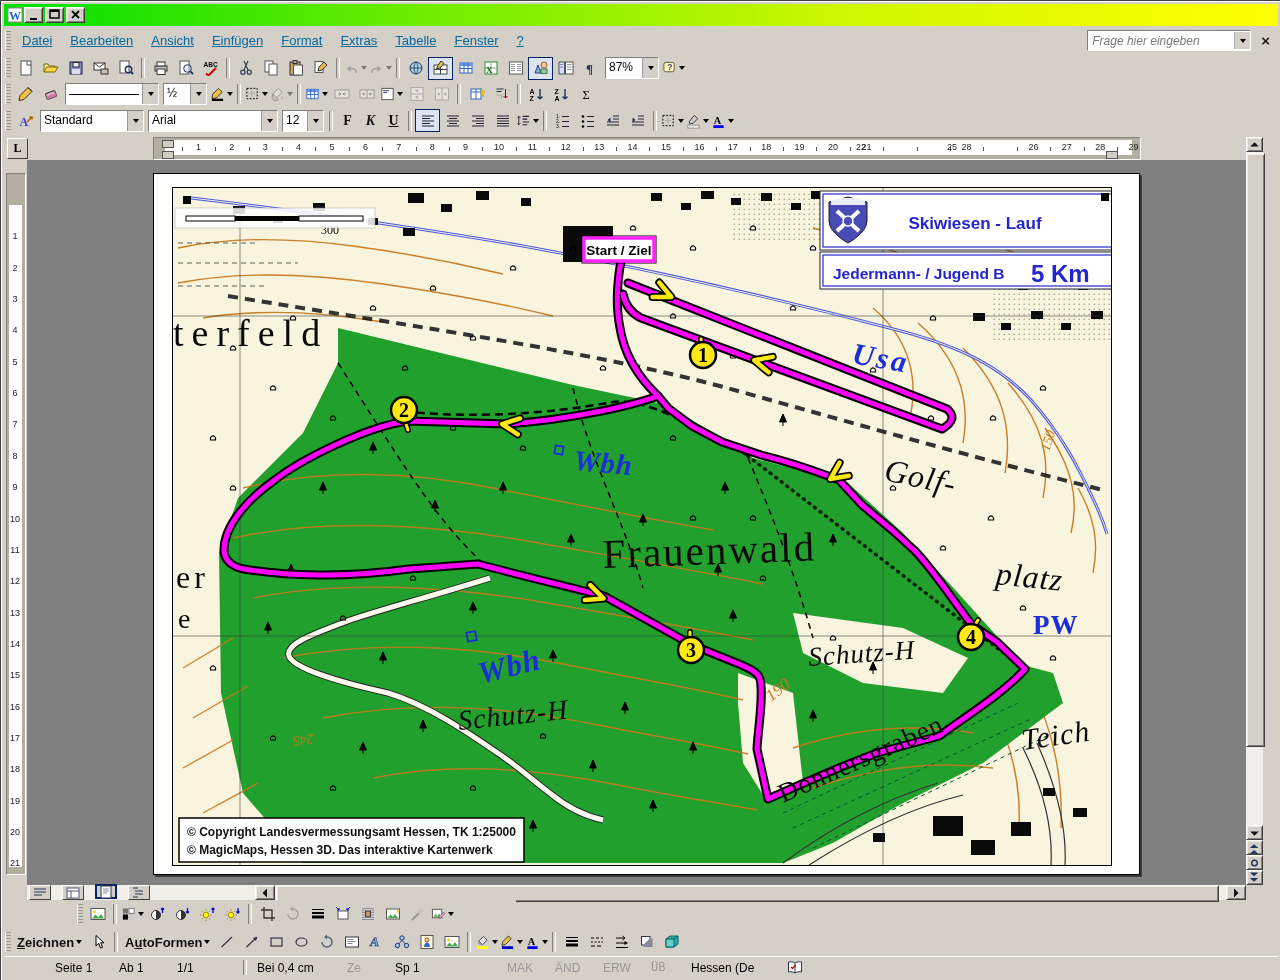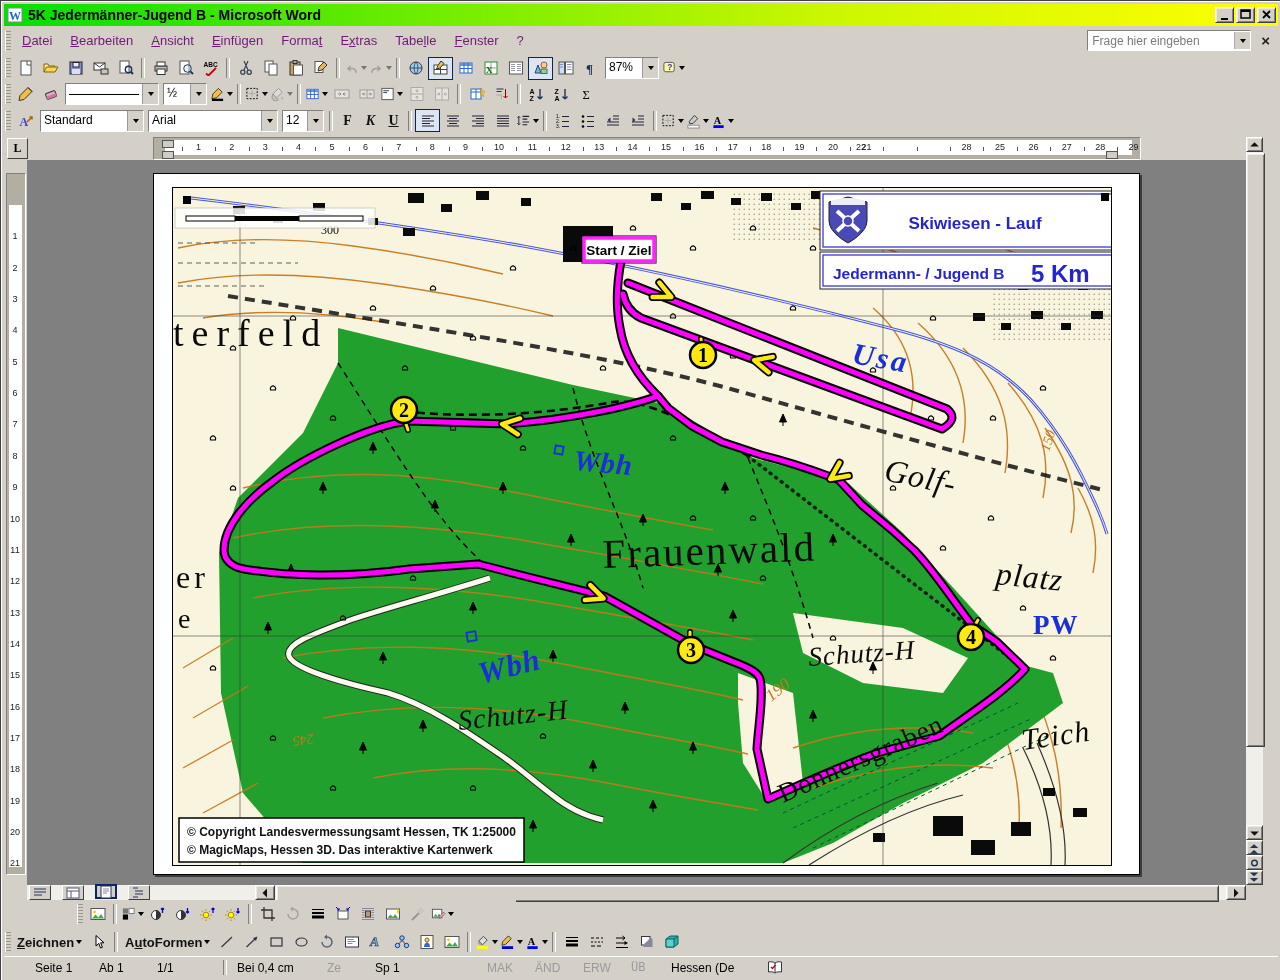--- a/index.html
+++ b/index.html
@@ -12,27 +12,27 @@
     display:flex;align-items:center;padding:0 2px;}
   .ticon{width:17px;height:17px;margin-left:1px;display:flex;align-items:center;}
   .ttext{font-weight:bold;font-size:14px;color:#000;padding-left:4px;flex:1;white-space:nowrap;}
   .wbtns{display:flex;gap:2px;}
   .wbtn{width:19px;height:16px;background:#D4D0C8;border:1px solid;padding:0;
     border-color:#fff #404040 #404040 #fff;box-shadow:inset 1px 1px 0 #ece9e2,inset -1px -1px 0 #808080;
     display:flex;align-items:center;justify-content:center;}
   
   .menubar{position:absolute;left:3px;top:25px;right:3px;height:29px;display:flex;align-items:center;
     background:#D4D0C8;font-size:13px;}
-  .mitem{padding:4px 9px;color:#701a75;white-space:nowrap;}
+  .mitem{padding:4px 9px;color:#0369a1;white-space:nowrap;text-decoration:underline;}
   .grip{width:5px;height:20px;margin:0 2px 0 1px;
     background:repeating-linear-gradient(180deg,#9a968c 0 1px,transparent 1px 3px);
     border-left:1px solid #fff;}
   .qwrap{margin-left:auto;display:flex;align-items:center;gap:6px;padding-right:4px;}
   .qbox{width:162px;height:19px;background:#fff;border:1px solid;border-color:#808080 #fff #fff #808080;
-    display:flex;align-items:center;}
+    display:flex;align-items:center;font-style:italic;}
   .qtext{flex:1;font-size:12px;color:#7a7a7a;padding:0 4px;white-space:nowrap;}
   .qdd{width:15px;height:17px;background:#D4D0C8;display:flex;align-items:center;justify-content:center;border-left:1px solid #aaa;}
   .tri{width:0;height:0;border-left:3px solid transparent;border-right:3px solid transparent;border-top:4px solid #000;}
   .qclose{font-size:15px;font-weight:bold;color:#222;padding:0 4px;}
   
   .tb{position:absolute;left:3px;right:3px;height:26px;background:#D4D0C8;display:flex;align-items:center;}
   .ibtn{width:25px;height:23px;border:1px solid transparent;background:transparent;display:flex;
     align-items:center;justify-content:center;padding:0;flex:none;}
   .ibtn.on{border:1px solid #0A246A;background:#dde4f2;}
   .off{opacity:.42;filter:grayscale(.9);}
@@ -102,21 +102,20 @@
 
 <div class="window">
 
   <div class="titlebar">
     <span class="ticon" id="tbicon">
         <svg viewBox="0 0 16 16" width="16" height="16">
           <rect x="1" y="1" width="14" height="14" fill="#fff" stroke="#888"></rect>
           <text x="2" y="12.5" font-size="12" font-weight="bold" fill="#26c" font-family="Liberation Serif,serif">W</text>
         </svg>
       </span>
-    <span class="ttext">5K Jedermänner-Jugend B - Microsoft Word</span>
     <span class="wbtns">
       <button class="wbtn" id="btn-min">
           <svg viewBox="0 0 16 16" width="16" height="16">
             <path d="M4 12h7" stroke="#000" stroke-width="2"></path>
           </svg>
         </button>
       <button class="wbtn" id="btn-max">
           <svg viewBox="0 0 16 16" width="16" height="16">
             <rect x="3" y="3" width="9" height="8" fill="none" stroke="#000" stroke-width="1.5"></rect>
             <path d="M3 4h9" stroke="#000" stroke-width="2"></path>
@@ -607,21 +606,21 @@
       <span class="hnum" style="left: 673px;">20</span>
       <span class="htick" style="left: 662.3px;"></span>
       <span class="hnum" style="left: 706.4px;">21</span>
       <span class="htick" style="left: 695.7px;"></span>
       <span class="hnum" style="left: 701px;">22</span>
       <span class="htick" style="left: 729.1px;"></span>
       <span class="hnum" style="left: 773.2px; margin-top: 17px;">23</span>
       <span class="htick" style="left: 762.5px;"></span>
       <span class="hnum" style="left: 806.6px;">28</span>
       <span class="htick" style="left: 795.9px;"></span>
-      <span class="hnum" style="left: 840px;">25</span>
+      <span class="hnum" style="left: 792px;">25</span>
       <span class="htick" style="left: 829.3px;"></span>
       <span class="hnum" style="left: 873.4px;">26</span>
       <span class="htick" style="left: 862.7px;"></span>
       <span class="hnum" style="left: 906.8px;">27</span>
       <span class="htick" style="left: 896.1px;"></span>
       <span class="hnum" style="left: 940.2px;">28</span>
       <span class="htick" style="left: 929.5px;"></span>
       <span class="hnum" style="left: 973.6px;">29</span>
       <span class="htick" style="left: 962.9px;"></span>
       <div class="indm" style="left: 8px; top: 2px; width: 10px; height: 6px;"></div>
@@ -1268,21 +1267,21 @@
       <button class="ibtn">
         <svg viewBox="0 0 16 16" width="16" height="16">
           <path d="M2 5l4-3h8v8l-4 3H2z" fill="#3aa" stroke="#066"></path>
           <path d="M2 5h8v8H2z" fill="#6cc" stroke="#066"></path>
           <path d="M10 5l4-3" stroke="#066"></path>
         </svg>
       </button>
     </div>
 
   <div class="statusbar" id="status">
-      <div class="sfield" style="min-width: 54px;">Seite 1</div>
+      <div class="sfield" style="min-width: 54px; margin-left: 20px;">Seite 1</div>
       <div class="sfield" style="min-width: 48px;">Ab 1</div>
       <div class="sfield" style="min-width: 56px;">1/1</div>
       <div class="ssep"></div>
       <div class="sfield" style="min-width: 80px;">Bei 0,4 cm</div>
       <div class="sfield soff" style="min-width: 38px;">Ze</div>
       <div class="sfield" style="min-width: 62px;">Sp 1</div>
       <div class="sgap" style="width: 40px;"></div>
       <div class="sfield soff" style="min-width: 38px;">MAK</div>
       <div class="sfield soff" style="min-width: 38px;">ÄND</div>
       <div class="sfield soff" style="min-width: 38px;">ERW</div>

